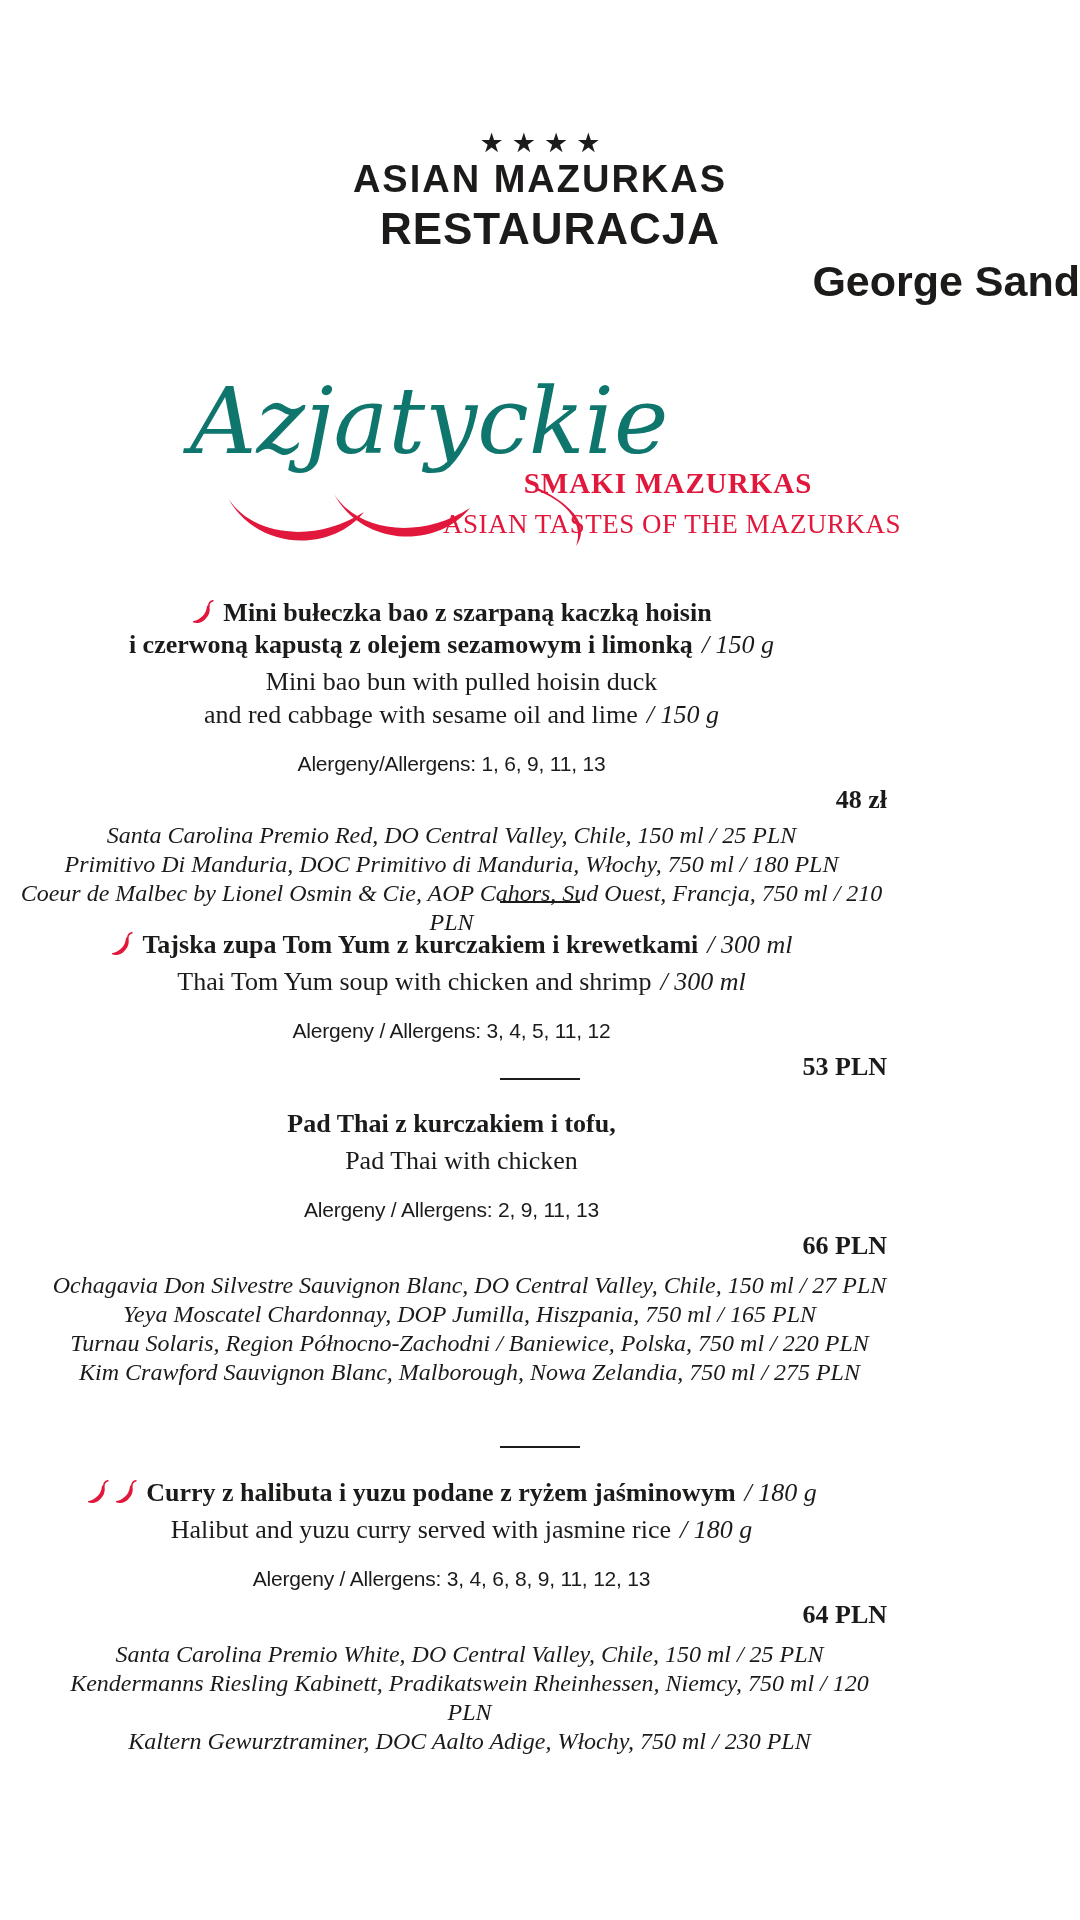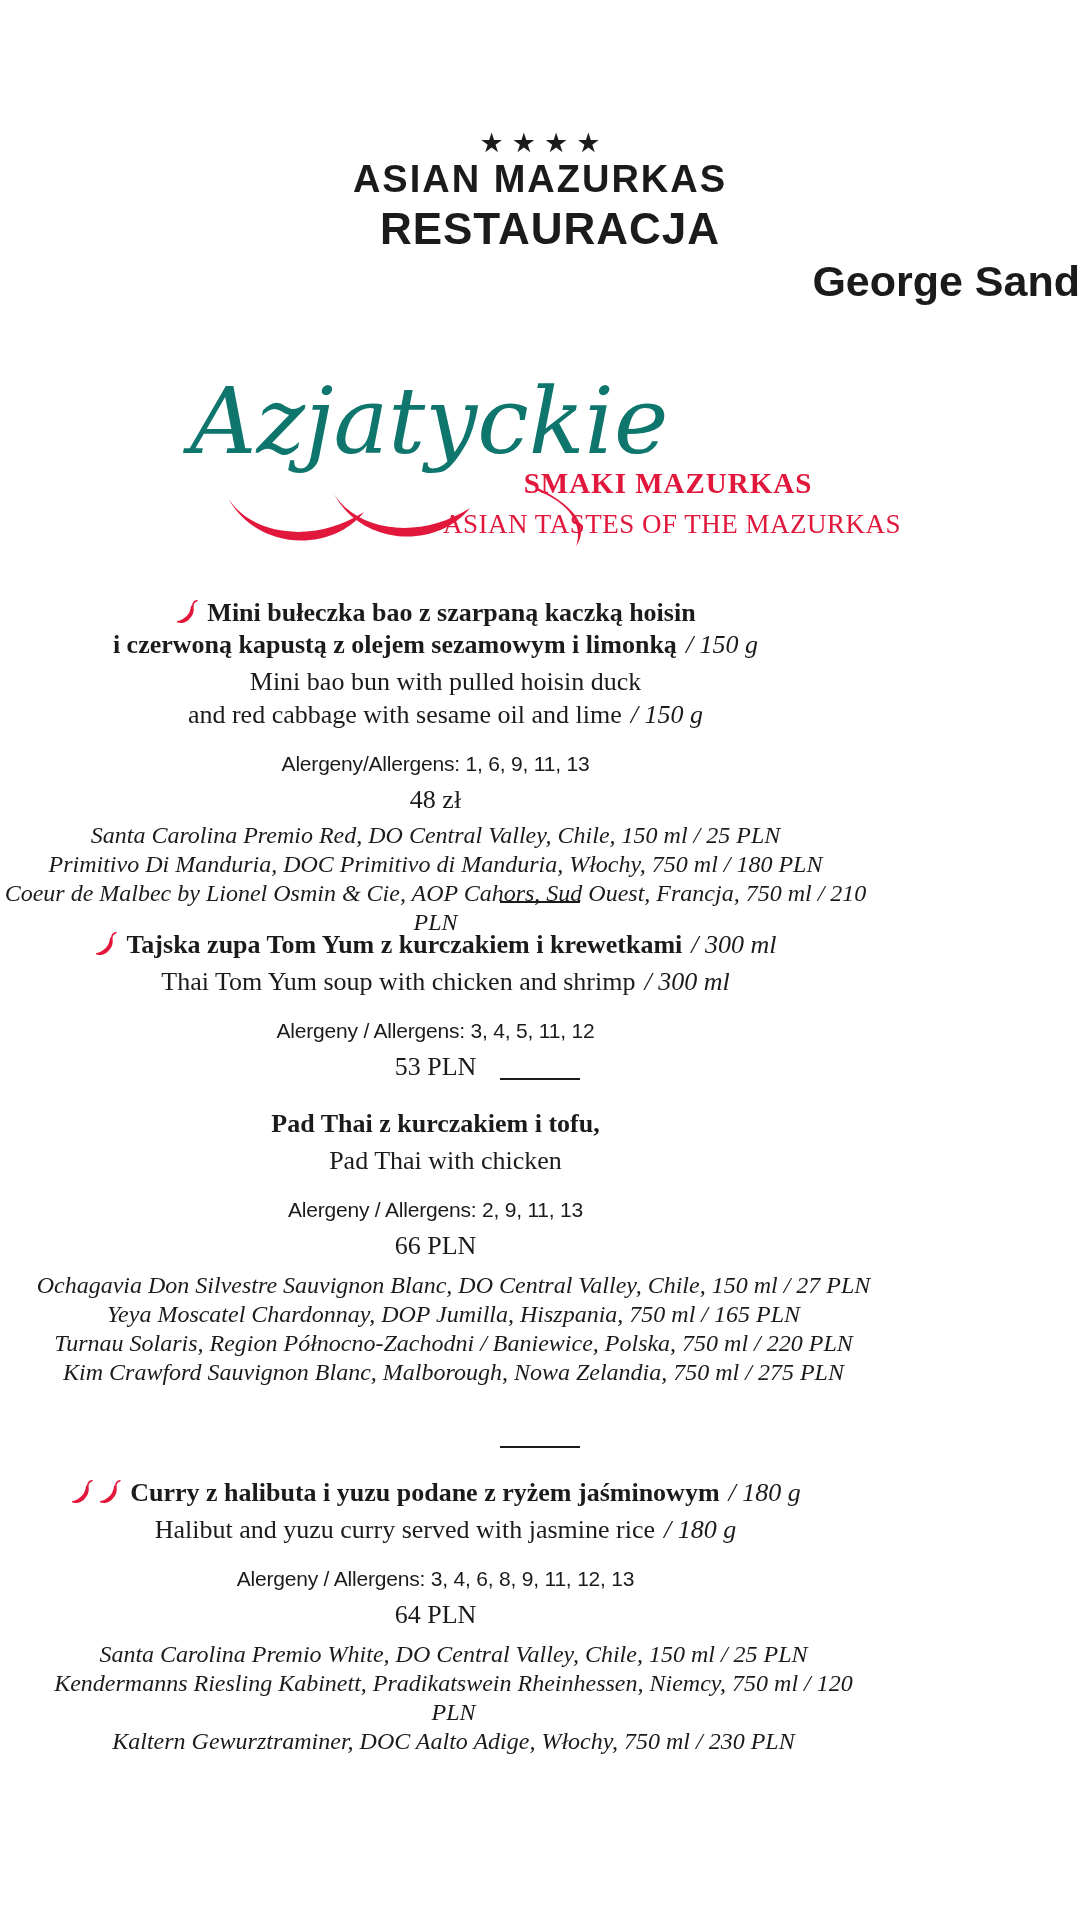--- a/index.html
+++ b/index.html
@@ -25,27 +25,27 @@
     position:absolute;left:190px;top:372px;
     font-family:"DejaVu Serif",serif;
     font-style:italic;font-size:92px;line-height:100px;
     color:#0f766e;white-space:nowrap;
   }
   .flourish{position:absolute;left:222px;top:484px;}
   .sub-pl{top:466px;left:128px;color:#e2173c;font-weight:700;font-size:29px;line-height:34px;letter-spacing:1px;}
   .sub-en{top:508px;left:132px;color:#e2173c;font-size:27px;line-height:32px;letter-spacing:.5px;}
 
   
-  .dish{position:absolute;left:0;width:871px;text-align:center;}
+  .dish{position:absolute;left:16px;width:871px;text-align:center;}
   .t{font-size:26px;font-weight:700;line-height:32px;}
   .portion{font-style:italic;font-weight:400;margin-left:9px;}
   .en{font-size:26px;font-weight:400;line-height:33px;}
   .en-block{margin-top:4px;padding-left:20px;}
   .allerg{font-family:Liberation Sans, sans-serif;font-size:21px;line-height:26px;margin-top:20px;letter-spacing:-.2px;}
-  .price{font-size:26px;font-weight:400;line-height:34px;margin-top:6px;}
+  .price{font-size:26px;font-weight:700;line-height:34px;margin-top:6px;text-align:right;}
   .wines{font-size:24px;font-style:italic;line-height:29px;margin-top:4px;}
   .wines.mt{margin-top:8px;padding-left:36px;}
   .divider{position:absolute;left:500px;width:80px;height:0;border-top:2px solid #1c1b1a;}
 
   .chili{display:inline-block;width:23px;height:28px;vertical-align:-5px;margin-right:9px;}
   .chili + .chili{margin-left:-4px;}
 </style>
 </head>
 <body>
 

